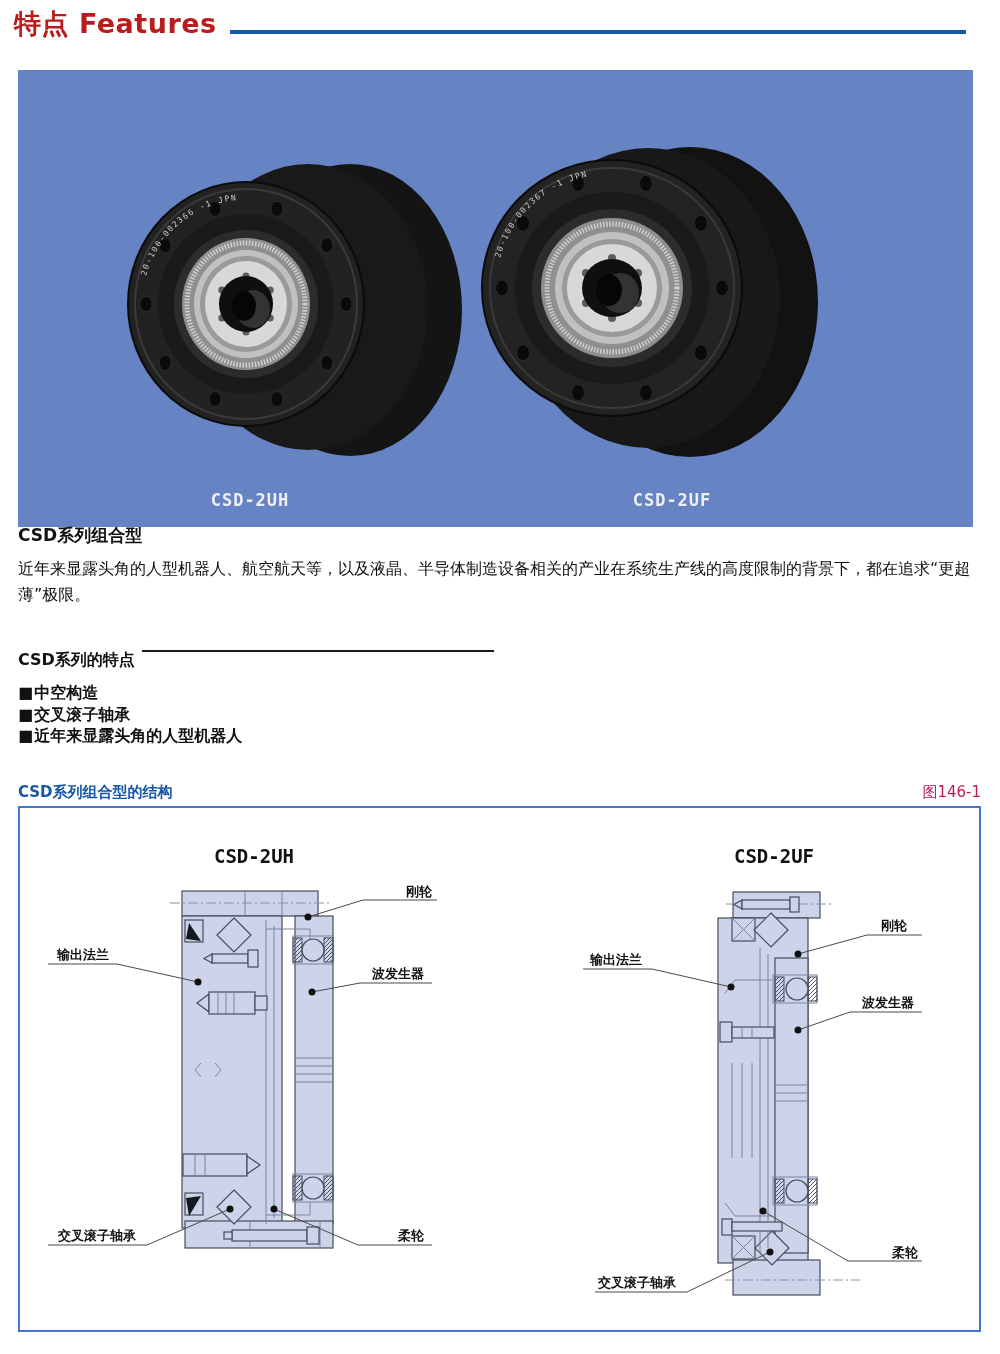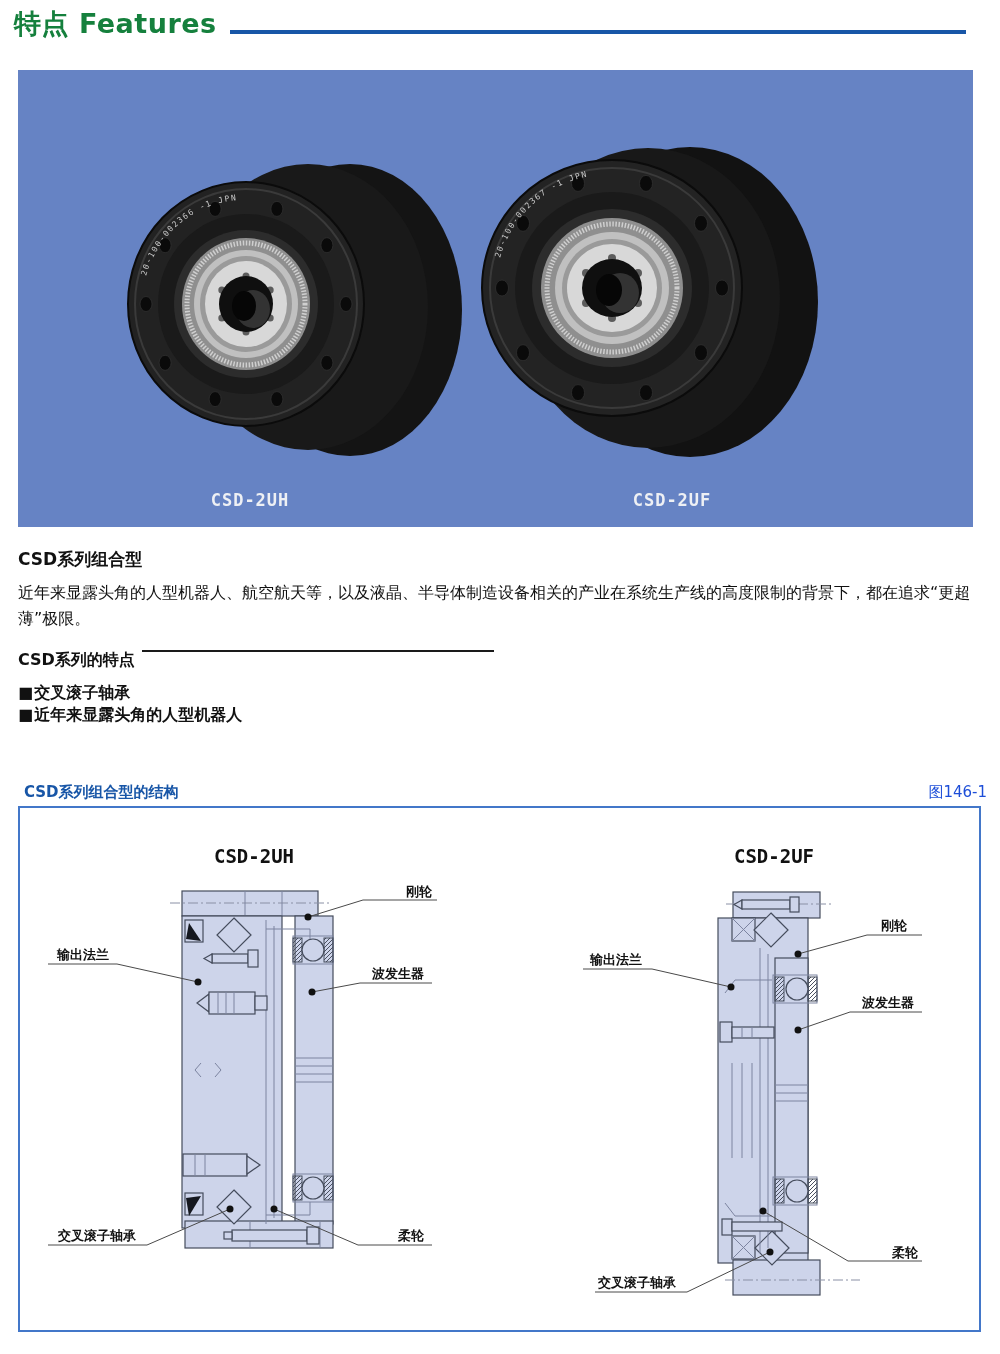--- a/index.html
+++ b/index.html
@@ -3,50 +3,50 @@
 <meta charset="utf-8">
 <style>
   html,body{margin:0;padding:0;background:#ffffff;}
   .page{
     position:relative;width:1000px;height:1354px;background:#ffffff;
     font-family:"DejaVu Sans",sans-serif;color:#111;overflow:hidden;
   }
   
   .hdr-title{
     position:absolute;left:14px;top:6px;font-size:27px;font-weight:bold;
-    color:#15803d;letter-spacing:.5px;
+    color:#b91c1c;letter-spacing:.5px;
   }
   .hdr-rule{position:absolute;left:230px;top:30px;width:736px;height:4px;background:#1856a7;}
   
   .photo-panel{position:absolute;left:18px;top:70px;width:955px;height:457px;background:#6683c4;}
   .photo-cap{
     position:absolute;top:420px;width:200px;text-align:center;
     font-family:"DejaVu Sans Mono",monospace;font-weight:bold;font-size:17px;
     color:#eef0f4;letter-spacing:1px;
   }
   .cap-l{left:132px;} .cap-r{left:554px;}
   
-  .intro{position:absolute;left:18px;top:548px;width:957px;}
+  .intro{position:absolute;left:18px;top:524px;width:957px;}
   .intro h2{margin:0 0 9px 0;font-size:17px;font-weight:bold;}
   .intro p{margin:0;font-size:16px;line-height:26px;}
   
   .features{position:absolute;left:18px;top:650px;width:957px;}
   .feat-head{display:flex;align-items:flex-start;}
   .feat-head .t{font-size:16px;font-weight:bold;white-space:nowrap;}
   .feat-head .rule{width:352px;height:2px;background:#1a1a1a;margin-left:7px;}
   .feat-list{margin-top:11px;}
   .feat-item{font-size:16px;font-weight:bold;line-height:21.5px;}
   .feat-item .sq{margin-right:1px;}
   
   .struct-row{
-    position:absolute;left:24px;top:783px;width:963px;
+    position:absolute;left:18px;top:783px;width:963px;
     display:flex;justify-content:space-between;align-items:center;
   }
   .struct-row .sh{color:#1856a7;font-size:15px;font-weight:bold;}
-  .struct-row .fig{color:#1d4ed8;font-size:15px;}
+  .struct-row .fig{color:#be185d;font-size:15px;}
   .diagram-box{
     position:absolute;left:18px;top:806px;width:959px;height:522px;
     border:2px solid #4377c9;background:#ffffff;
   }
   svg text{user-select:none;}
 </style>
 </head>
 <body>
 
 <div class="page">
@@ -151,20 +151,21 @@
     <h2>CSD系列组合型</h2>
     <p>近年来显露头角的人型机器人、航空航天等，以及液晶、半导体制造设备相关的产业在系统生产线的高度限制的背景下，都在追求“更超薄”极限。</p>
   </div>
 
   <div class="features">
     <div class="feat-head">
       <span class="t">CSD系列的特点</span>
       <span class="rule"></span>
     </div>
     <div class="feat-list">
+      <div class="feat-item"><span class="sq">■</span><span>中空构造</span></div>
       <div class="feat-item"><span class="sq">■</span><span>交叉滚子轴承</span></div>
       <div class="feat-item"><span class="sq">■</span><span>近年来显露头角的人型机器人</span></div>
     </div>
   </div>
 
   <div class="struct-row">
     <span class="sh">CSD系列组合型的结构</span>
     <span class="fig">图146-1</span>
   </div>
 

